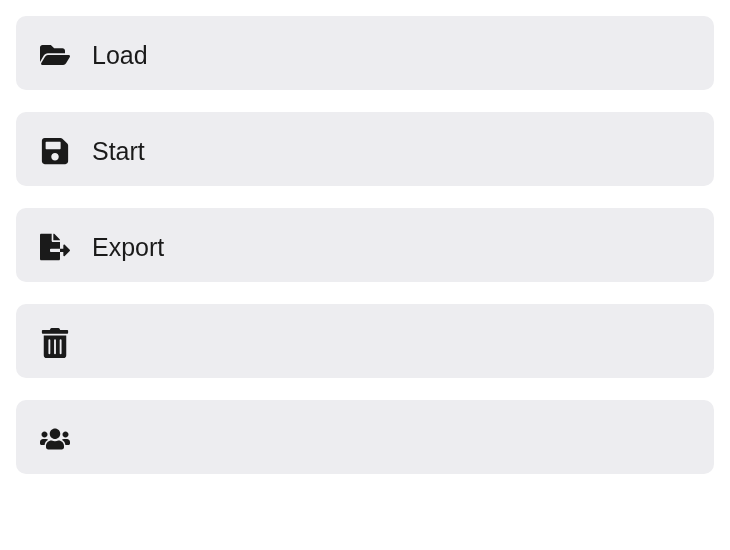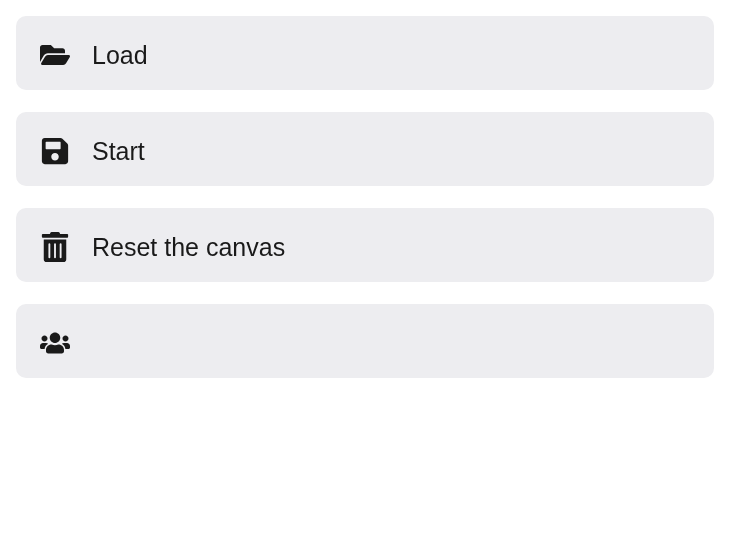--- a/index.html
+++ b/index.html
@@ -64,28 +64,35 @@
 
   <div class="menu-item">
     <span class="icon">
       <svg viewBox="0 0 448 512">
           <path d="M433.941 129.941l-83.882-83.882A48 48 0 0 0 316.118 32H48C21.49 32 0 53.49 0 80v352c0 26.51 21.49 48 48 48h352c26.51 0 48-21.49 48-48V163.882a48 48 0 0 0-14.059-33.941zM224 416c-35.346 0-64-28.654-64-64s28.654-64 64-64 64 28.654 64 64-28.654 64-64 64zm96-304.52V212c0 6.627-5.373 12-12 12H76c-6.627 0-12-5.373-12-12V108c0-6.627 5.373-12 12-12h228.52c3.183 0 6.235 1.264 8.485 3.515l3.48 3.48A11.996 11.996 0 0 1 320 111.48z"></path>
         </svg>
     </span>
     <span class="label">Start</span>
   </div>
 
+  <div class="menu-item">
+    <span class="icon">
+      <svg viewBox="0 0 576 512">
+          <path d="M384 121.9c0-6.3-2.5-12.4-7-16.9L279.1 7c-4.5-4.5-10.6-7-17-7H256v128h128zM571 308l-95.7-96.4c-10.1-10.1-27.4-3-27.4 11.3V288h-64v64h64v65.2c0 14.3 17.3 21.4 27.4 11.3L571 332c6.6-6.6 6.6-17.4 0-24zm-379 28v-32c0-8.8 7.2-16 16-16h176V160H248c-13.2 0-24-10.8-24-24V0H24C10.7 0 0 10.7 0 24v464c0 13.3 10.7 24 24 24h336c13.3 0 24-10.7 24-24V352H208c-8.8 0-16-7.2-16-16z"></path>
+        </svg>
+    </span>
+    <span class="label">Export</span>
+  </div>
 
   <div class="menu-item">
     <span class="icon">
       <svg viewBox="0 0 448 512">
           <path d="M32 464a48 48 0 0 0 48 48h288a48 48 0 0 0 48-48V128H32zm272-256a16 16 0 0 1 32 0v224a16 16 0 0 1-32 0zm-96 0a16 16 0 0 1 32 0v224a16 16 0 0 1-32 0zm-96 0a16 16 0 0 1 32 0v224a16 16 0 0 1-32 0zM432 32H312l-9.4-18.7A24 24 0 0 0 281.1 0H166.8a23.72 23.72 0 0 0-21.4 13.3L136 32H16A16 16 0 0 0 0 48v32a16 16 0 0 0 16 16h416a16 16 0 0 0 16-16V48a16 16 0 0 0-16-16z"></path>
         </svg>
     </span>
-    <span class="label">Reset the canvas</span>
   </div>
 
   <div class="menu-item">
     <span class="icon">
       <svg viewBox="0 0 640 512">
           <path d="M96 224c35.3 0 64-28.7 64-64s-28.7-64-64-64-64 28.7-64 64 28.7 64 64 64zm448 0c35.3 0 64-28.7 64-64s-28.7-64-64-64-64 28.7-64 64 28.7 64 64 64zm32 32h-64c-17.6 0-33.5 7.1-45.1 18.6 40.3 22.1 68.9 62 75.1 109.4h66c17.7 0 32-14.3 32-32v-32c0-35.3-28.7-64-64-64zm-256 0c61.9 0 112-50.1 112-112S381.9 32 320 32 208 82.1 208 144s50.1 112 112 112zm76.8 32h-8.3c-20.8 10-43.9 16-68.5 16s-47.6-6-68.5-16h-8.3C179.6 288 128 339.6 128 403.2V432c0 26.5 21.5 48 48 48h288c26.5 0 48-21.5 48-48v-28.8c0-63.6-51.6-115.2-115.2-115.2zm-223.7-13.4C161.5 263.1 145.6 256 128 256H64c-35.3 0-64 28.7-64 64v32c0 17.7 14.3 32 32 32h65.9c6.3-47.4 34.9-87.3 75.2-109.4z"></path>
         </svg>
     </span>
   </div>
 

